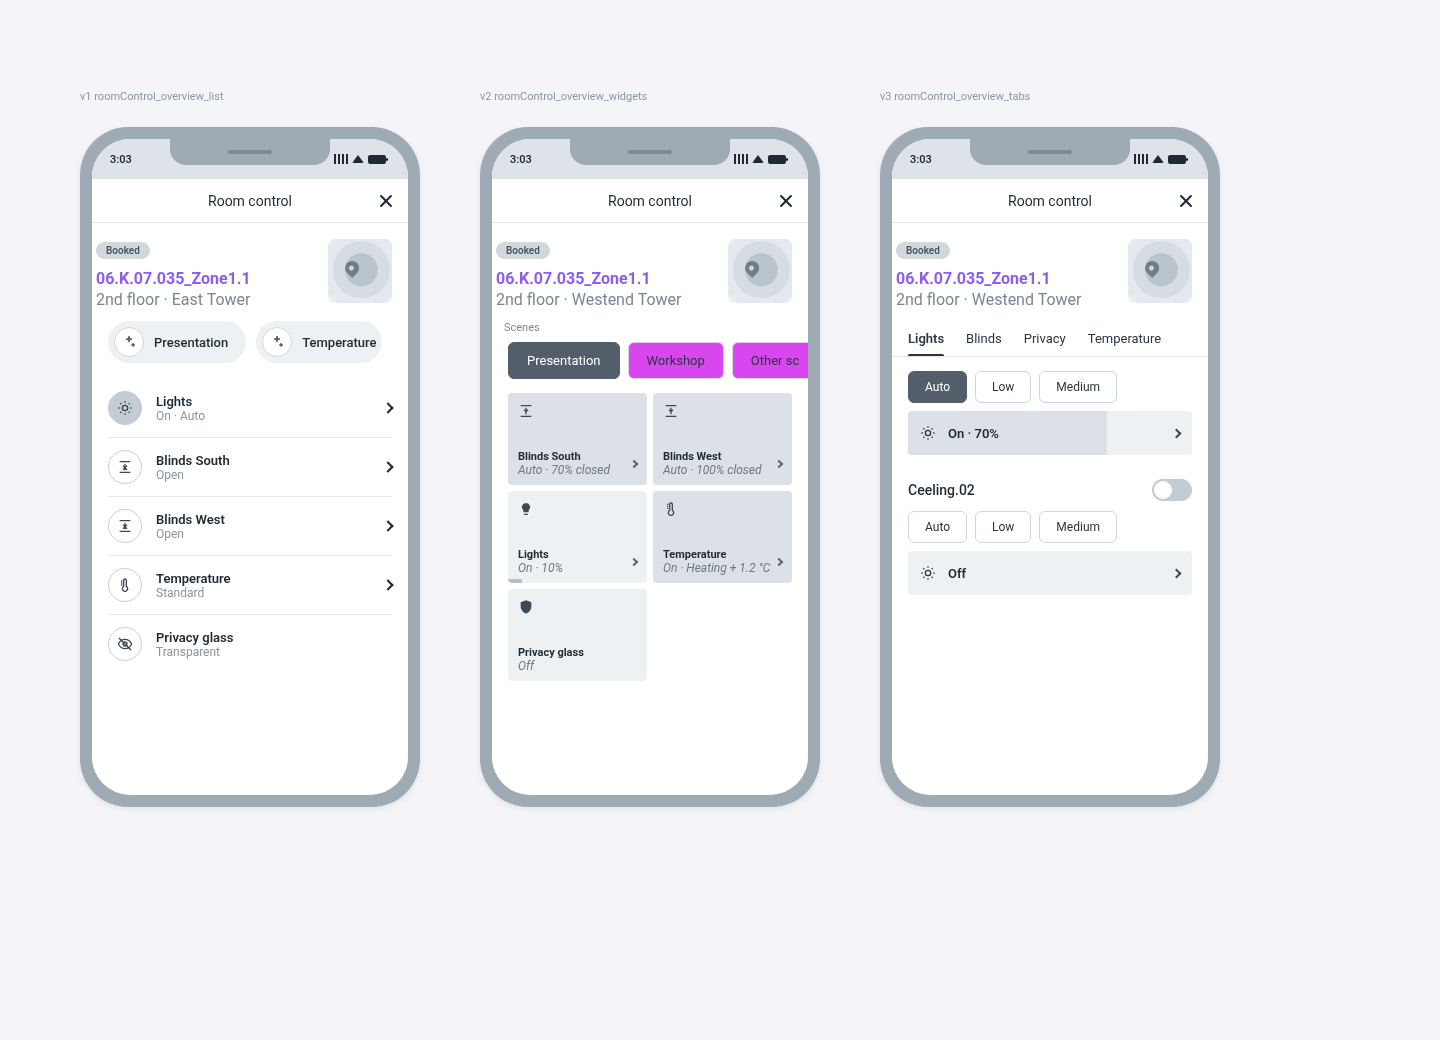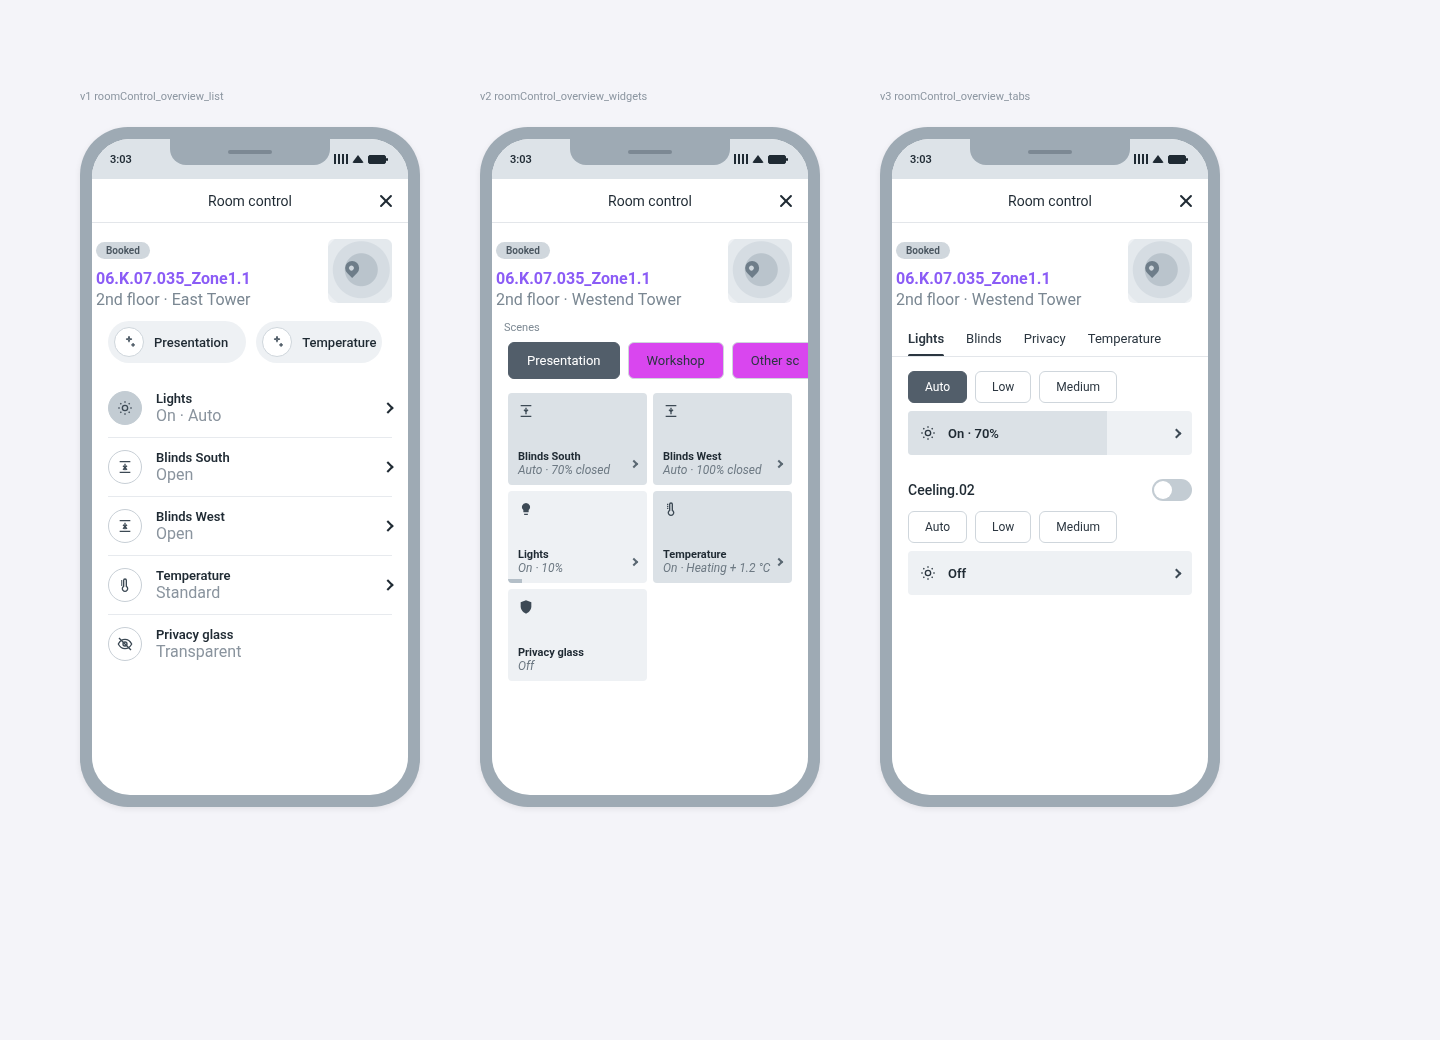--- a/index.html
+++ b/index.html
@@ -169,21 +169,21 @@
   .row:last-child{border-bottom:none;}
   .row .ic{
     width:34px;height:34px;border-radius:50%;
     border:1px solid #c8cfd6;background:#fff;
     display:flex;align-items:center;justify-content:center;
     color:#3c4954;font-size:15px;flex-shrink:0;
   }
   .row.active .ic{ background:#c3ccd3; border-color:#c3ccd3; }
   .row .txts{flex:1;}
   .row .t1{font-size:13px;font-weight:600;color:#1f2a33;}
-  .row .t2{font-size:16px;color:#8a949e;}
+  .row .t2{font-size:12px;color:#8a949e;}
   .chev{width:8px;height:8px;border-right:2px solid #1f2a33;border-bottom:2px solid #1f2a33;transform:rotate(-45deg);}
   
   .sec-label{font-size:11px;color:#7e8a94;padding:0 12px 8px;}
   .scene-tabs{display:flex;gap:8px;padding:0 16px 14px;overflow:hidden;}
   .stab{
     padding:10px 18px;border-radius:6px;font-size:13px;
     border:1px solid #cfd6dc;background:#d946ef;color:#2b3640;white-space:nowrap;
   }
   .stab.active{background:#525e6a;color:#fff;border-color:#525e6a;}
   

